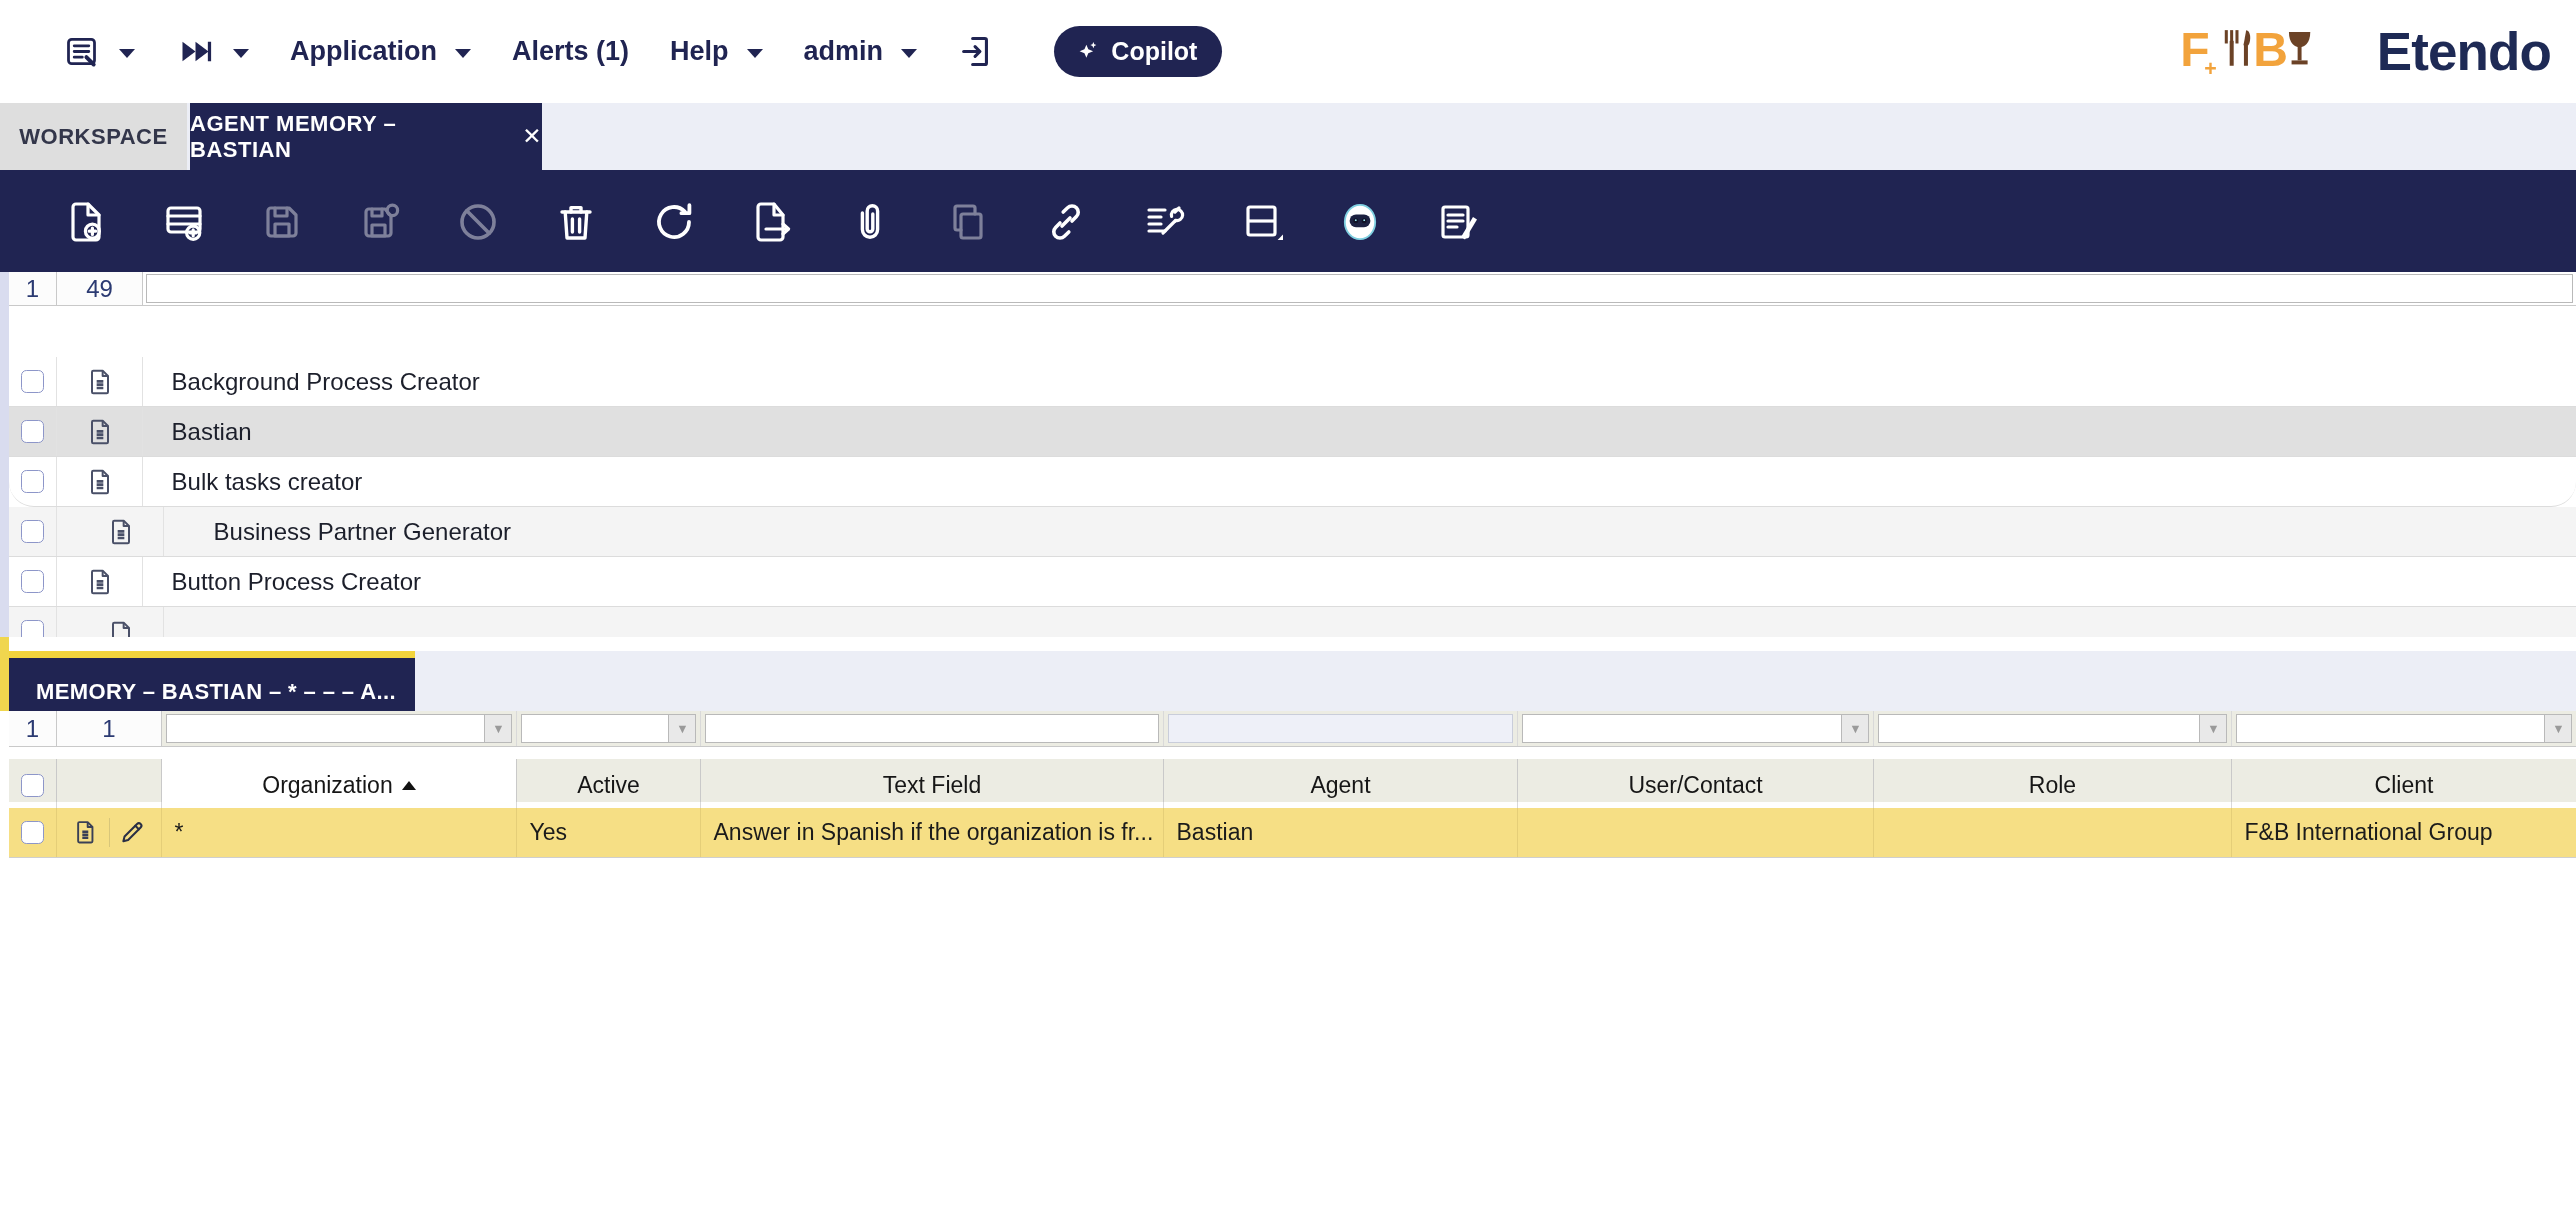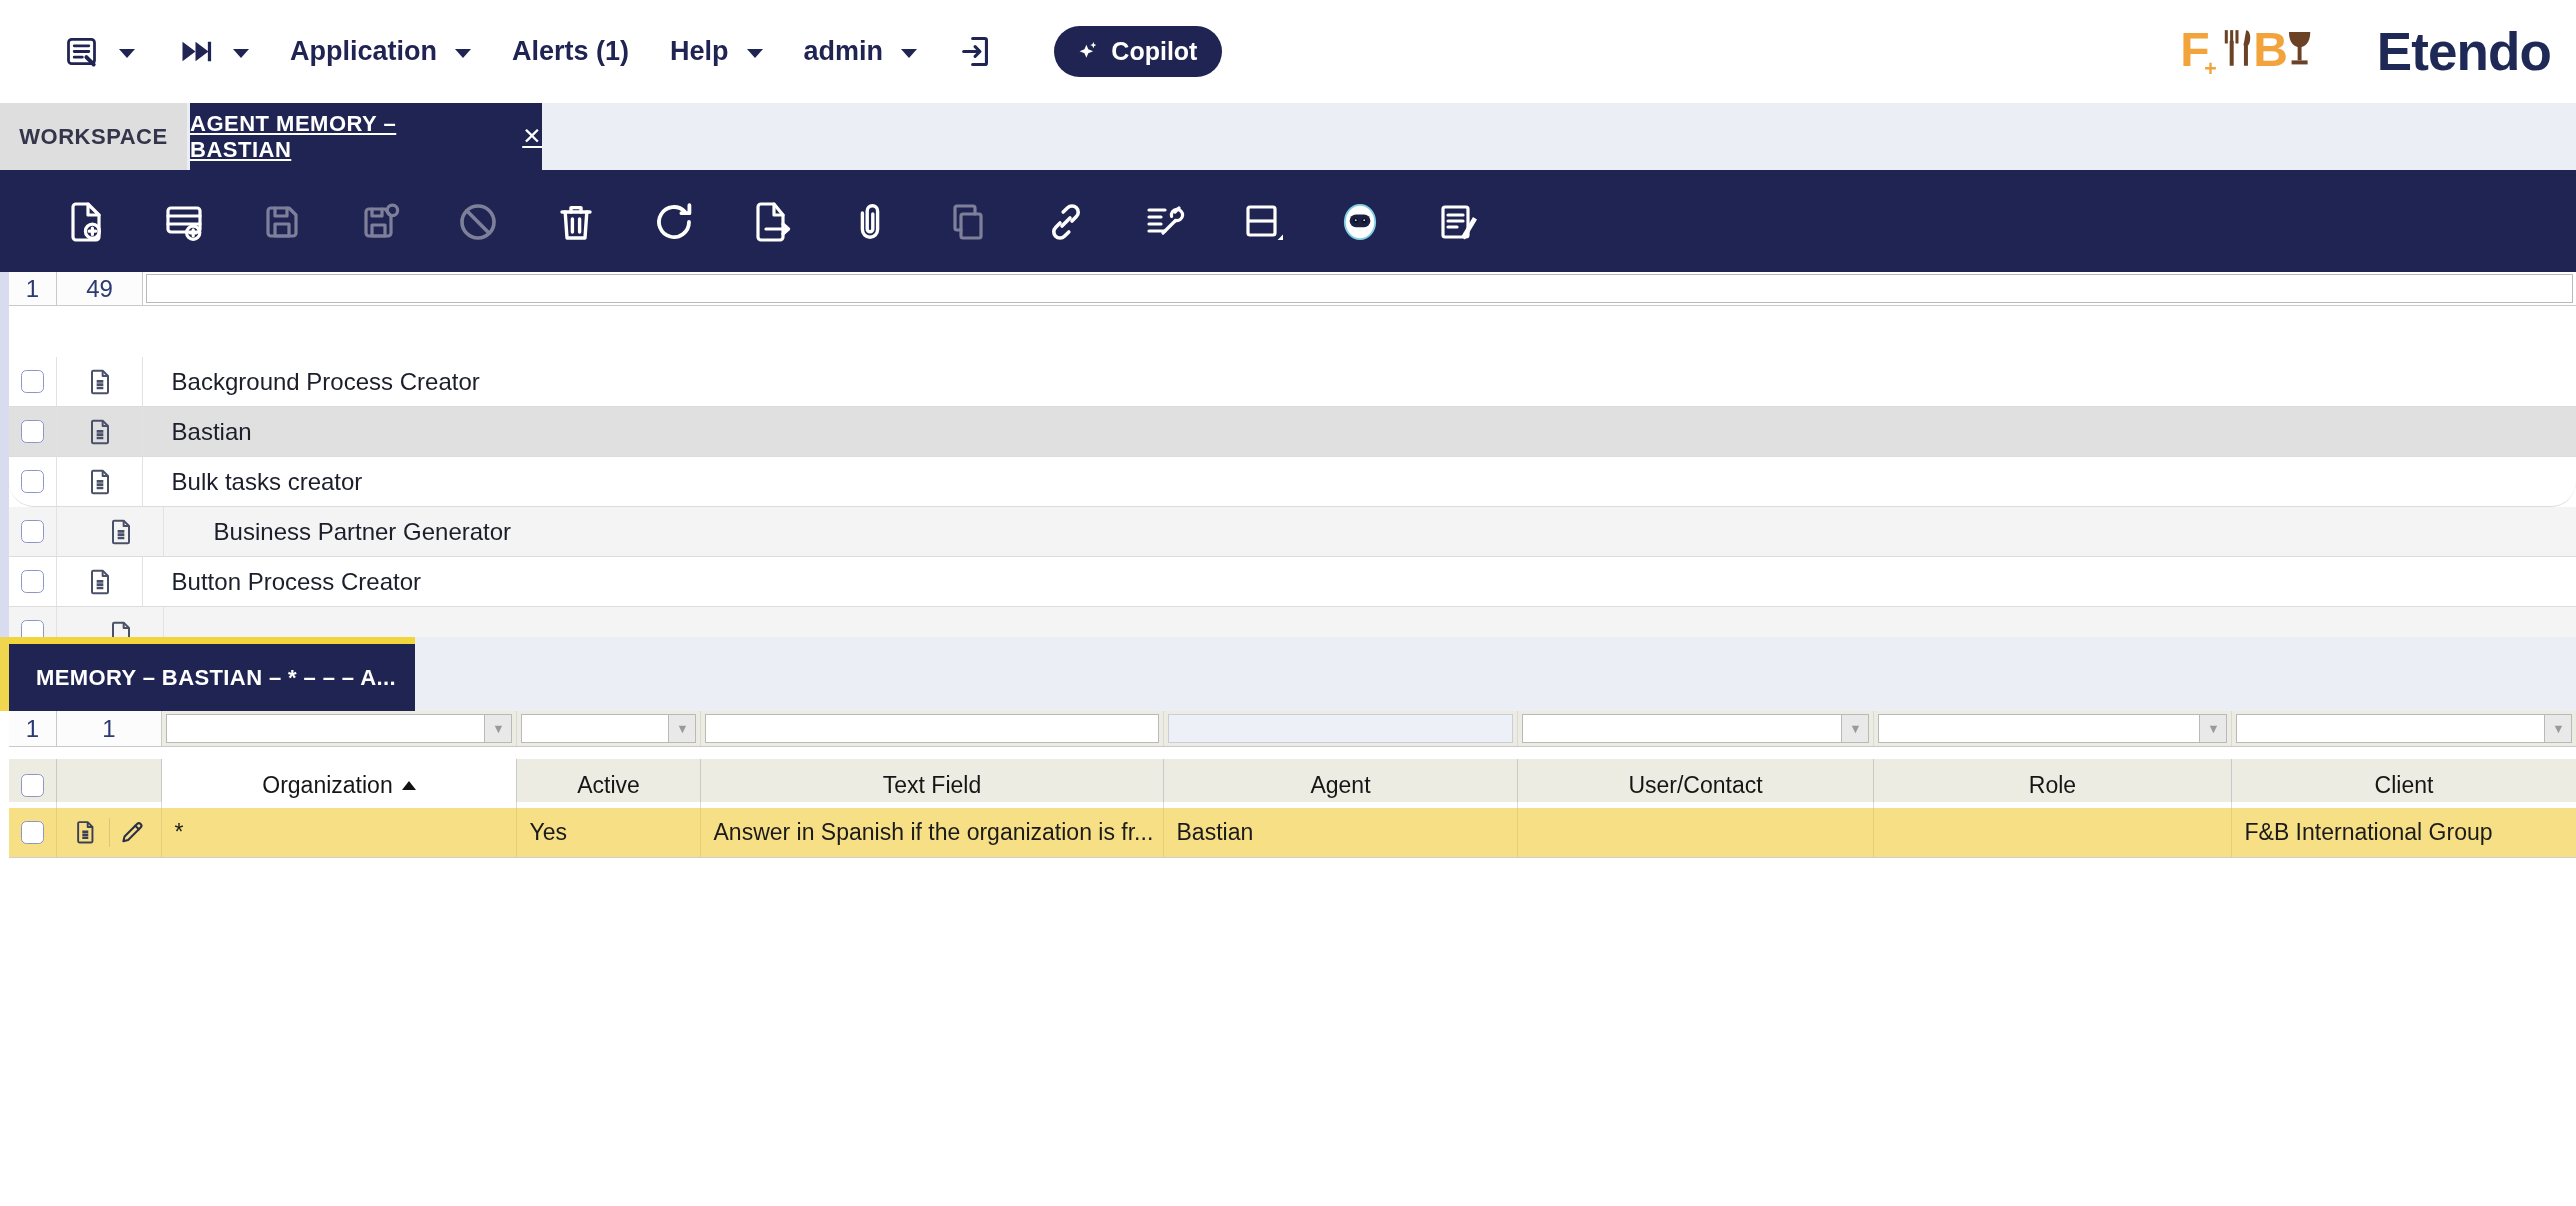--- a/index.html
+++ b/index.html
@@ -15,21 +15,21 @@
   .copilot-pill { display:flex; align-items:center; gap:10.7px; background:#202452; color:#fff; border-radius:28.6px;
                   padding:10.7px 25px 10.7px 19.6px; font-size:25px; font-weight:600; margin-left:16px; cursor:pointer; }
   .nav-right { position:absolute; right:25px; top:0; height:103px; display:flex; align-items:center; gap:54px; }
   .etendo-word { font-size:53px; font-weight:800; color:#1E2A55; letter-spacing:-0.9px; }
 
   
   #tabbar { position:absolute; left:0; top:103px; width:2576px; height:67px; background:#ECEEF6; }
   .tab { position:absolute; top:0; height:67px; display:flex; align-items:center; justify-content:center; gap:21.4px;
          font-size:22px; font-weight:600; letter-spacing:0.5px; cursor:pointer; }
   .tab-workspace { left:0; width:187px; background:#DEDEDE; color:#33364A; }
-  .tab-active { left:190px; width:352px; background:#202452; color:#fff;text-decoration:underline; }
+  .tab-active { left:190px; width:352px; background:#202452; color:#fff; }
   .tab-close { font-size:23px; font-weight:400; color:#fff; cursor:pointer; }
 
   
   #toolbar { position:absolute; left:0; top:170px; width:2576px; height:103px; background:#202452;
              display:flex; align-items:center; gap:48px; padding-left:61px; }
   .tbtn { width:50px; height:50px; display:flex; align-items:center; justify-content:center; cursor:pointer; }
   .tbtn svg { width:48px; height:48px; }
   .tbtn.dim { opacity:.42; }
 
   
@@ -53,21 +53,21 @@
   .g1-datarow { height:50px; background:#fff; border-bottom:0.9px solid #DCDCDC; }
   .g1-stripe { background:#F4F4F4;gap:21px; }
   .g1-selected { background:#E0E0E0; }
   .g1cell { display:flex; align-items:center; }
   .g1cell-a { justify-content:center; border-right:0.9px solid #E2E2E2; }
   .g1cell-b { justify-content:center; border-right:0.9px solid #E2E2E2; }
   .g1cell-c { padding-left:28.6px; font-size:24px; color:#1C1F2B; }
   .docicon { width:32px; height:32px; }
 
   
-  #subtabbar { position:absolute; left:0; top:637px; width:2576px; height:74px; background:#ECEEF6; }
+  #subtabbar { position:absolute; left:0; top:651px; width:2576px; height:74px; background:#ECEEF6; }
   #subtab { position:absolute; left:9px; top:0; width:406px; height:74px; background:#202452; border-top:7.1px solid #F2D43C;
             display:flex; align-items:center; padding-left:27px; color:#fff; font-size:22px; font-weight:600; letter-spacing:0.4px; cursor:pointer; }
   #left-yellow-strip { position:absolute; left:0; top:637px; width:9px; height:564px; background:#F0D64E; }
 
   
   #grid2 { position:absolute; left:0; top:711px; width:2576px; height:495px; background:#fff; }
   .g2row { position:absolute; left:9px; width:2567px; display:flex; }
   .g2colA { width:48px; } .g2colB { width:105px; } .g2colC { width:355px; } .g2colD { width:184px; }
   .g2colE { width:463px; } .g2colF { width:354px; } .g2colG { width:356px; } .g2colH { width:358px; } .g2colI { flex:1; }
   .g2filter { top:0; height:36px; border-bottom:0.9px solid #C9C9C9; }

